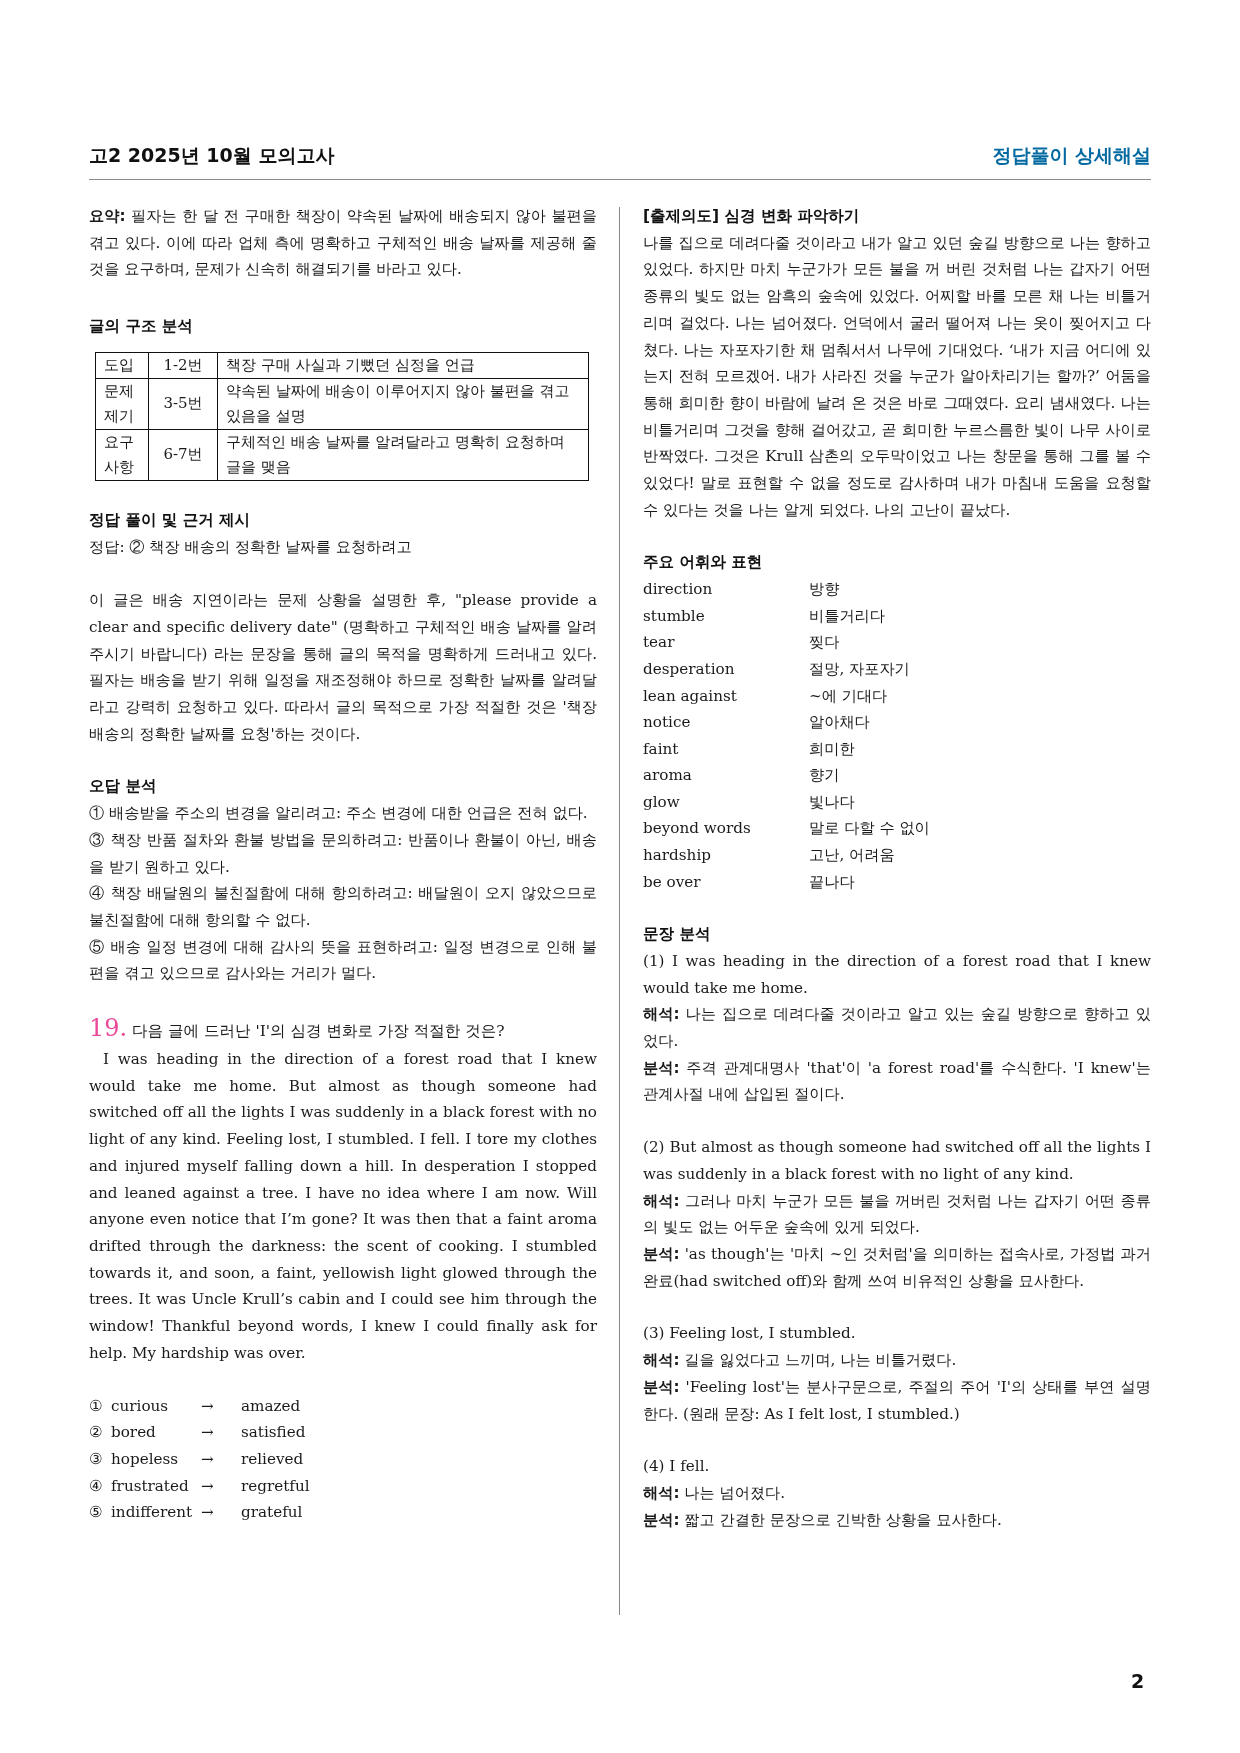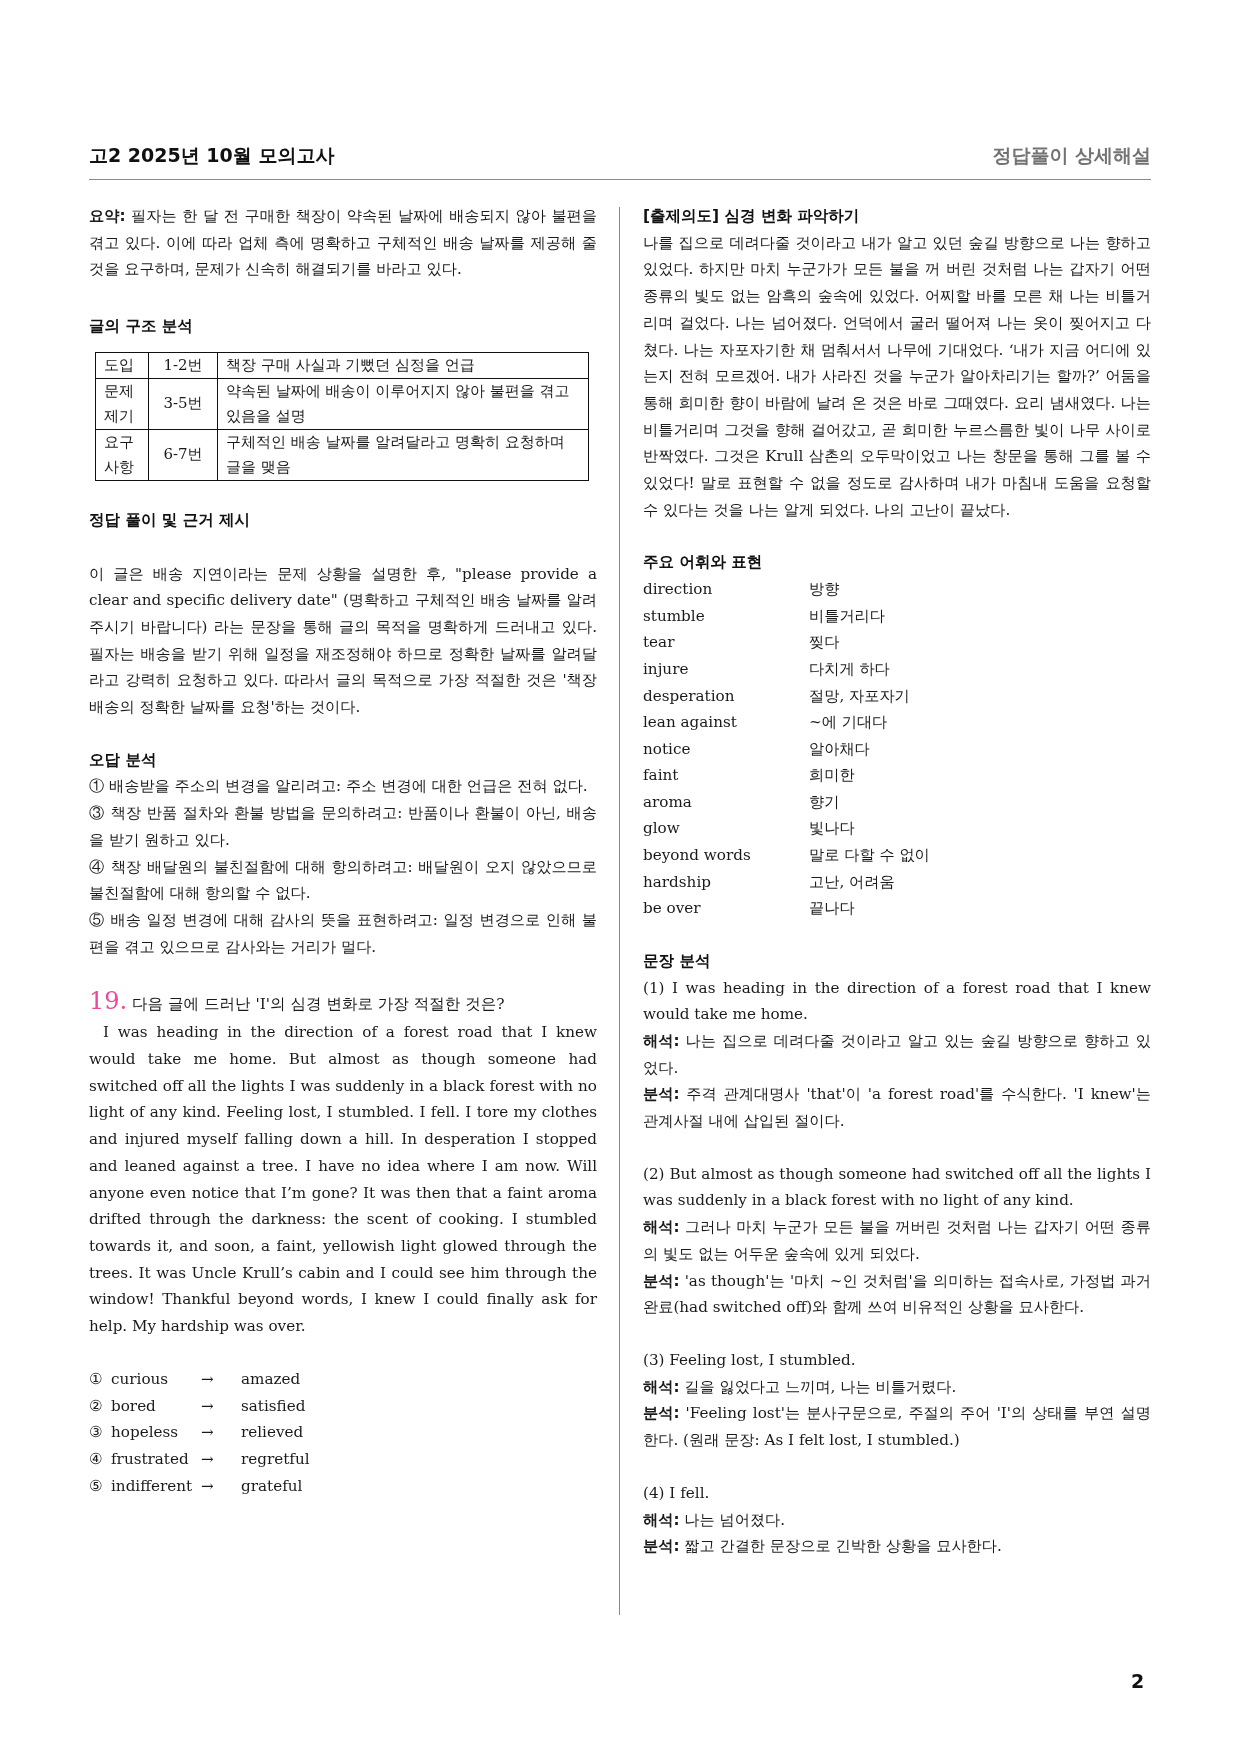--- a/index.html
+++ b/index.html
@@ -3,21 +3,21 @@
 <meta charset="utf-8">
 <style>
   html, body { margin: 0; padding: 0; background: #ffffff; }
   body { width: 1240px; height: 1753px; position: relative; color: #1a1a1a;
          font-family: "DejaVu Serif", "Liberation Serif", serif; }
   .page { position: absolute; left: 0; top: 0; width: 1240px; height: 1753px; }
   .hdr { position: absolute; left: 89px; top: 143px; width: 1062px; height: 36px; border-bottom: 1px solid #8a8a8a; }
   .hdr-left { position: absolute; left: 0; top: 0; font-family: "DejaVu Sans", "Liberation Sans", sans-serif;
               font-weight: bold; font-size: 19px; color: #111; }
   .hdr-right { position: absolute; right: 0; top: 0; font-family: "DejaVu Sans", "Liberation Sans", sans-serif;
-               font-weight: bold; font-size: 19px; color: #737373; }
+               font-weight: bold; font-size: 19px; color: #0369a1; }
   .divider { position: absolute; left: 619px; top: 207px; width: 1px; height: 1408px; background: #8a8a8a; }
   .col { position: absolute; top: 203px; width: 508px; font-size: 15.2px; line-height: 26.7px; }
   .col.left { left: 89px; }
   .col.right { left: 643px; }
   .j { text-align: justify; text-align-last: left; }
   .h { font-family: "DejaVu Sans", "Liberation Sans", sans-serif; font-weight: bold; font-size: 15.5px; color: #111; }
   .b { font-family: "DejaVu Sans", "Liberation Sans", sans-serif; font-weight: bold; margin-top: 12px; }
   .gap-s { height: 26px; }
   .gap-m { height: 27px; }
   table.struct { border-collapse: collapse; margin: 12px 0 0 6px; width: 494px; font-size: 15px; }
@@ -72,20 +72,21 @@
       <tr>
         <td class="c1">요구 사항</td>
         <td class="c2">6-7번</td>
         <td>구체적인 배송 날짜를 알려달라고 명확히 요청하며 글을 맺음</td>
       </tr>
     </tbody>
       </table>
 
     <div class="gap-s"></div>
     <div class="h">정답 풀이 및 근거 제시</div>
+    <div>정답: ② 책장 배송의 정확한 날짜를 요청하려고</div>
     <div class="gap-m"></div>
     <div class="j">이 글은 배송 지연이라는 문제 상황을 설명한 후, "please provide a clear and specific delivery date" (명확하고 구체적인 배송 날짜를 알려주시기 바랍니다) 라는 문장을 통해 글의 목적을 명확하게 드러내고 있다. 필자는 배송을 받기 위해 일정을 재조정해야 하므로 정확한 날짜를 알려달라고 강력히 요청하고 있다. 따라서 글의 목적으로 가장 적절한 것은 '책장 배송의 정확한 날짜를 요청'하는 것이다.</div>
 
     <div class="gap-s"></div>
     <div class="h">오답 분석</div>
     <div class="j">① 배송받을 주소의 변경을 알리려고: 주소 변경에 대한 언급은 전혀 없다.</div>
     <div class="j">③ 책장 반품 절차와 환불 방법을 문의하려고: 반품이나 환불이 아닌, 배송을 받기 원하고 있다.</div>
     <div class="j">④ 책장 배달원의 불친절함에 대해 항의하려고: 배달원이 오지 않았으므로 불친절함에 대해 항의할 수 없다.</div>
     <div class="j">⑤ 배송 일정 변경에 대해 감사의 뜻을 표현하려고: 일정 변경으로 인해 불편을 겪고 있으므로 감사와는 거리가 멀다.</div>
 
@@ -144,24 +145,20 @@
         </div>
       <div class="vocab">
           <span class="en">stumble</span>
           <span>비틀거리다</span>
         </div>
       <div class="vocab">
           <span class="en">tear</span>
           <span>찢다</span>
         </div>
       <div class="vocab">
-          <span class="en">injure</span>
-          <span>다치게 하다</span>
-        </div>
-      <div class="vocab">
           <span class="en">desperation</span>
           <span>절망, 자포자기</span>
         </div>
       <div class="vocab">
           <span class="en">lean against</span>
           <span>~에 기대다</span>
         </div>
       <div class="vocab">
           <span class="en">notice</span>
           <span>알아채다</span>

